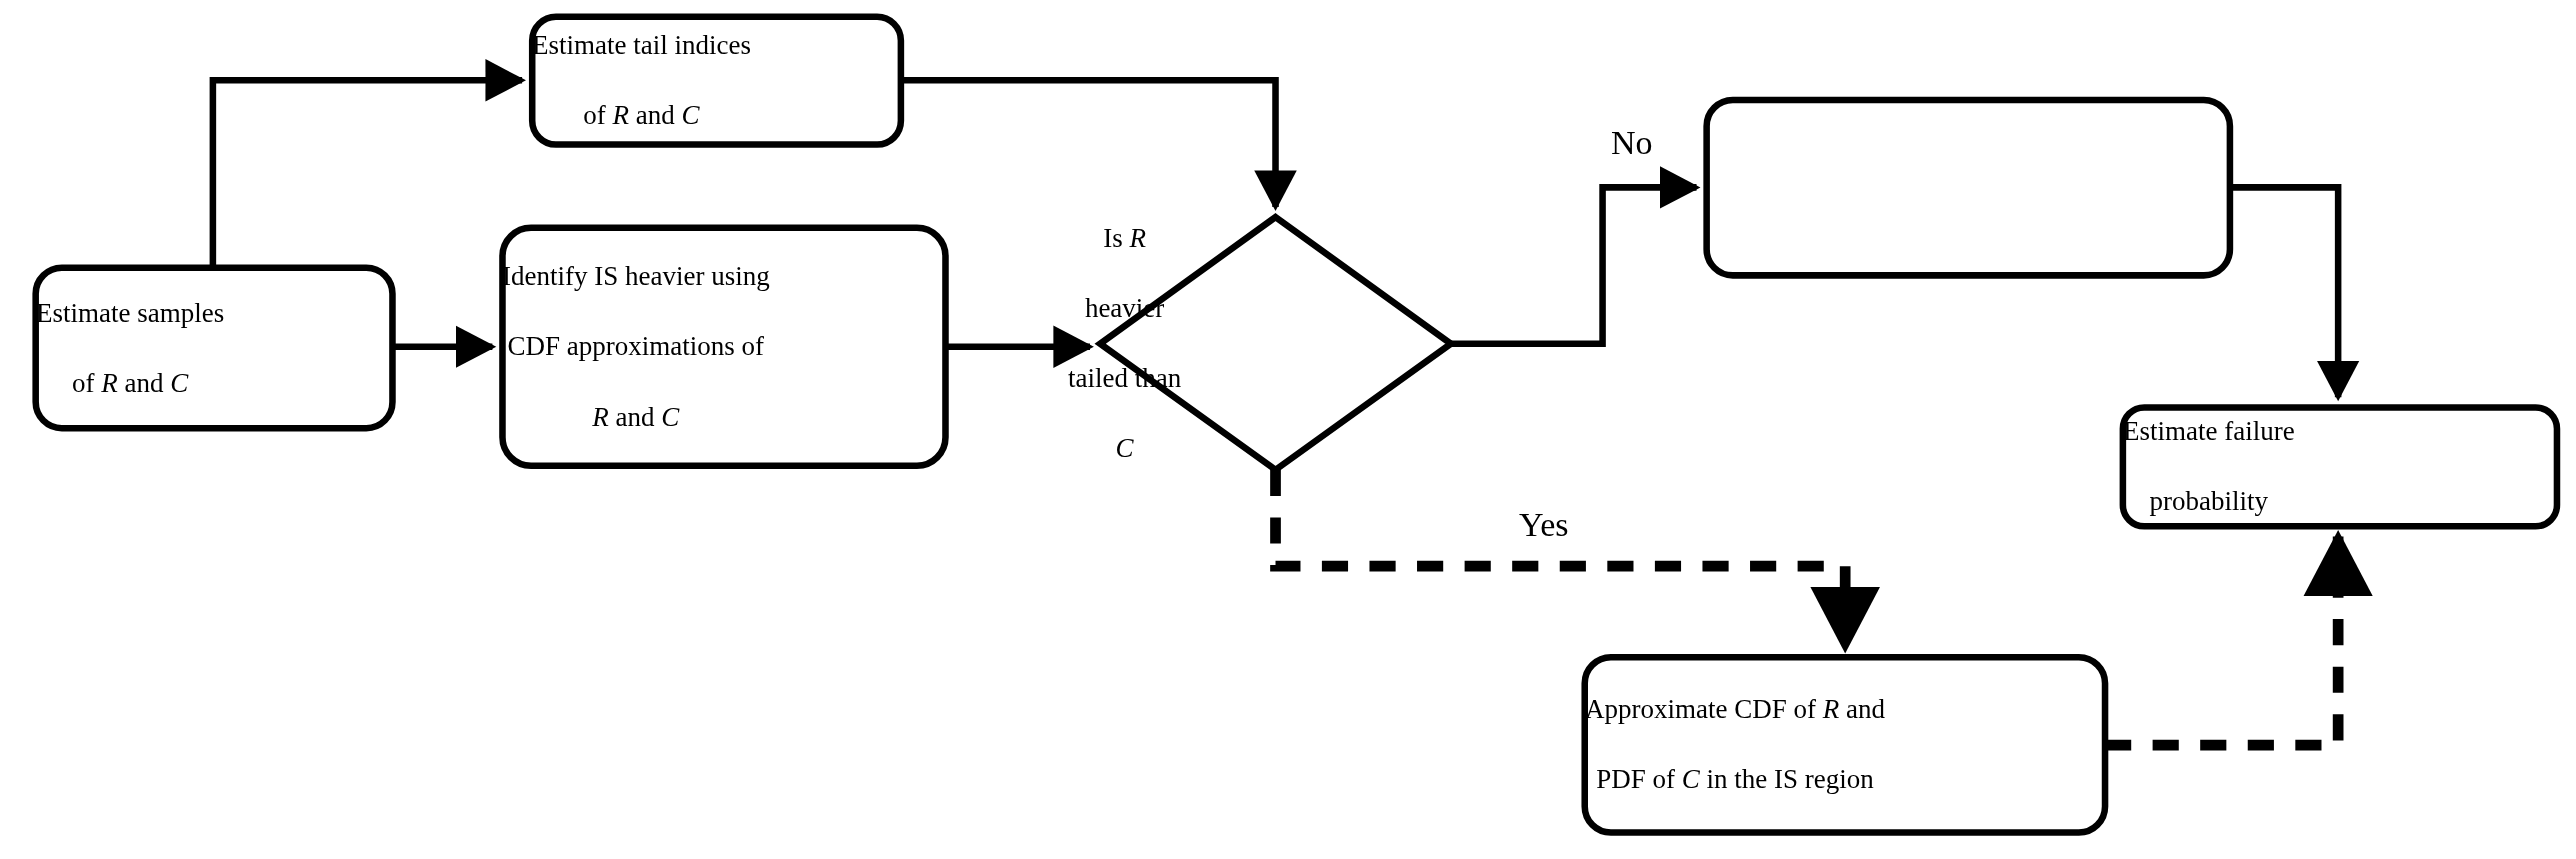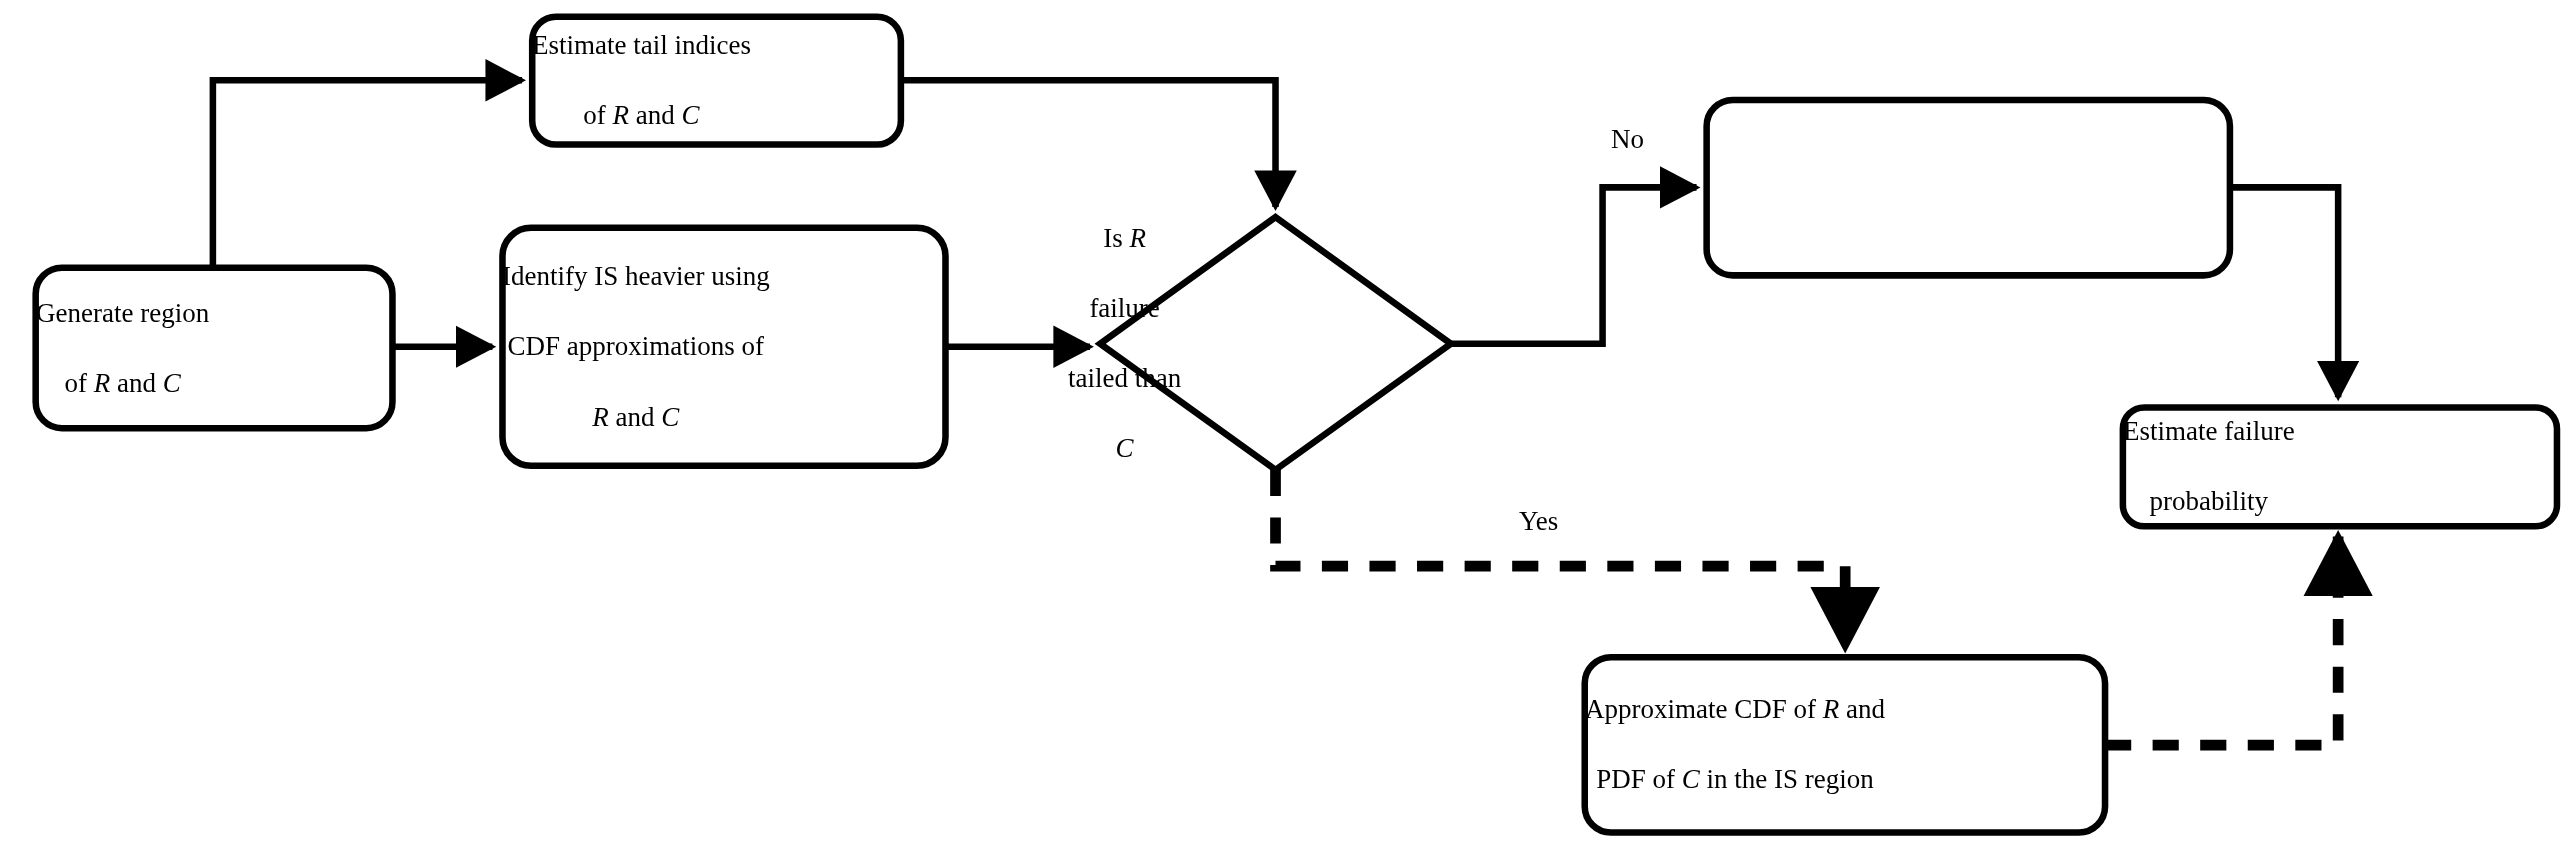--- a/index.html
+++ b/index.html
@@ -30,21 +30,21 @@
     text-align: center;
     color: #000000;
     font-size: 27px;
     line-height: 1.30;
     pointer-events: none;
     white-space: pre-line;
   }
   .edge-label {
     position: absolute;
     color: #000000;
-    font-size: 27px;
+    font-size: 34px;
     line-height: 1;
     text-align: left;
     white-space: nowrap;
   }
   .math {
     font-style: italic;
   }
 </style>
 </head>
 <body>
@@ -84,21 +84,21 @@
 
     <path d="M2145,790 L2145,952 L3103,952 L3103,1088" fill="none" stroke="#000000" stroke-width="18" stroke-dasharray="44 36" marker-end="url(#arrow)"></path>
 
     <path d="M3750,315 L3932,315 L3932,668" fill="none" stroke="#000000" stroke-width="11" marker-end="url(#arrow)"></path>
 
     <path d="M3540,1253 L3932,1253 L3932,902" fill="none" stroke="#000000" stroke-width="18" stroke-dasharray="44 36" marker-end="url(#arrow)"></path>
   </svg>
 
   <div class="node-label" style="left:36px; top:268px; width:357px; height:161px;">
     <div>
-      <div>Generate region</div>
+      <div>Estimate samples</div>
       <div>of <span class="math">R</span> and <span class="math">C</span></div>
     </div>
   </div>
 
   <div class="node-label" style="left:532px; top:16.7px; width:369px; height:128px;">
     <div>
       <div>Estimate tail indices</div>
       <div>of <span class="math">R</span> and <span class="math">C</span></div>
     </div>
   </div>
@@ -107,21 +107,21 @@
     <div>
       <div>Identify IS heavier using</div>
       <div>CDF approximations of</div>
       <div><span class="math">R</span> and <span class="math">C</span></div>
     </div>
   </div>
 
   <div class="node-label" style="left:1068px; top:217px; width:303px; height:253px;">
     <div>
       <div>Is <span class="math">R</span></div>
-      <div>failure</div>
+      <div>heavier</div>
       <div>tailed than</div>
       <div><span class="math">C</span></div>
     </div>
   </div>
 
 
   <div class="node-label" style="left:1585px; top:657px; width:520px; height:175px;">
     <div>
       <div>Approximate CDF of <span class="math">R</span> and</div>
       <div>PDF of <span class="math">C</span> in the IS region</div>

